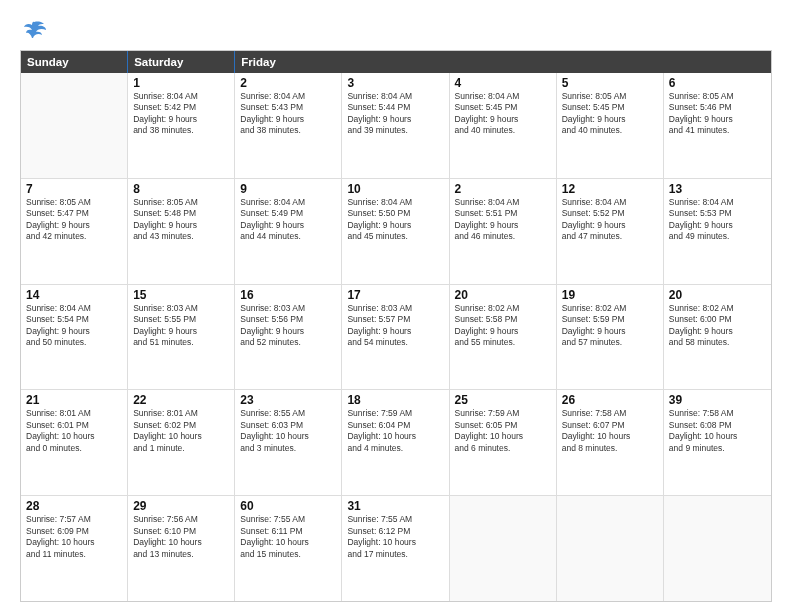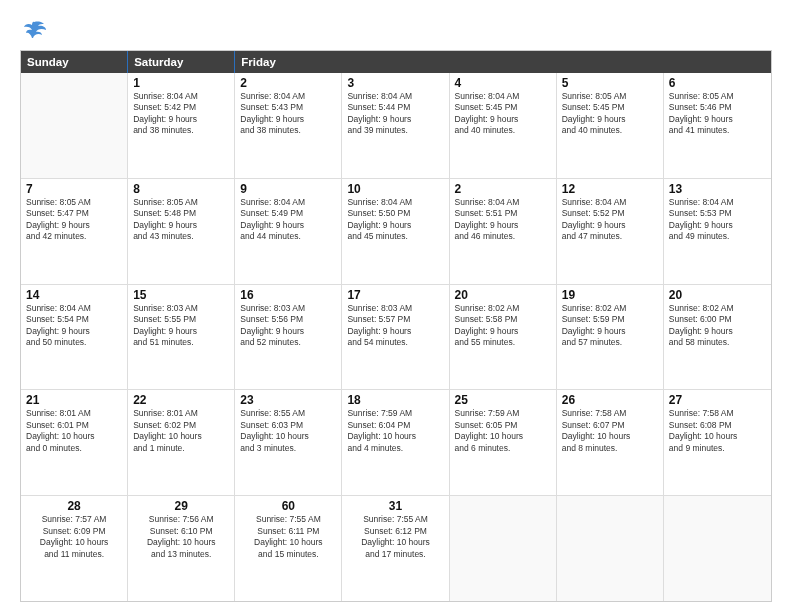--- a/index.html
+++ b/index.html
@@ -76,21 +76,21 @@
       flex: 1;
       display: flex;
       flex-direction: column;
     }
     .cal-week {
       display: grid;
       grid-template-columns: repeat(7, 1fr);
       flex: 1;
       border-bottom: 1px solid #ddd;
     }
-    .cal-week:last-child { border-bottom: none; text-align: center; }
+    .cal-week:last-child { border-bottom: none; }
     .cal-cell {
       border-right: 1px solid #ddd;
       padding: 3px 5px;
       font-size: 9px;
       color: #333;
       vertical-align: top;
       min-height: 0;
     }
     .cal-cell:last-child { border-right: none; }
     .day-num {
@@ -320,21 +320,21 @@
 and 6 minutes.</div>
           </div>
           <div class="cal-cell">
             <span class="day-num">26</span>
             <div class="day-info" style="white-space: pre-line;">Sunrise: 7:58 AM
 Sunset: 6:07 PM
 Daylight: 10 hours
 and 8 minutes.</div>
           </div>
           <div class="cal-cell">
-            <span class="day-num">27</span>
+            <span class="day-num">39</span>
             <div class="day-info" style="white-space: pre-line;">Sunrise: 7:58 AM
 Sunset: 6:08 PM
 Daylight: 10 hours
 and 9 minutes.</div>
           </div>
         </div>
         <div class="cal-week">
           <div class="cal-cell">
             <span class="day-num">28</span>
             <div class="day-info" style="white-space: pre-line;">Sunrise: 7:57 AM

